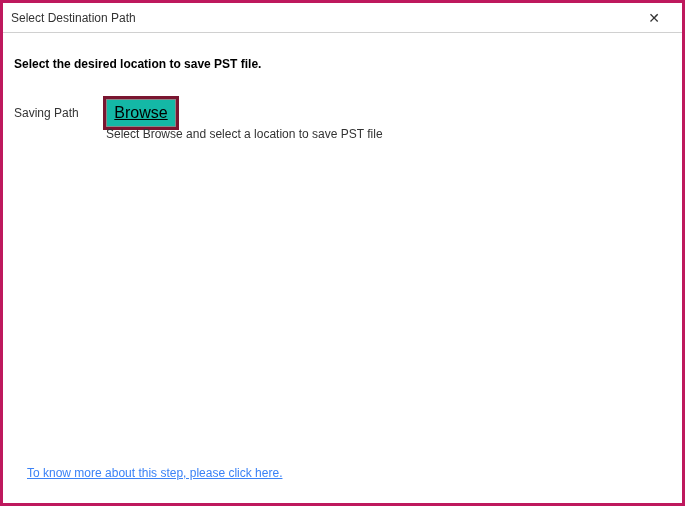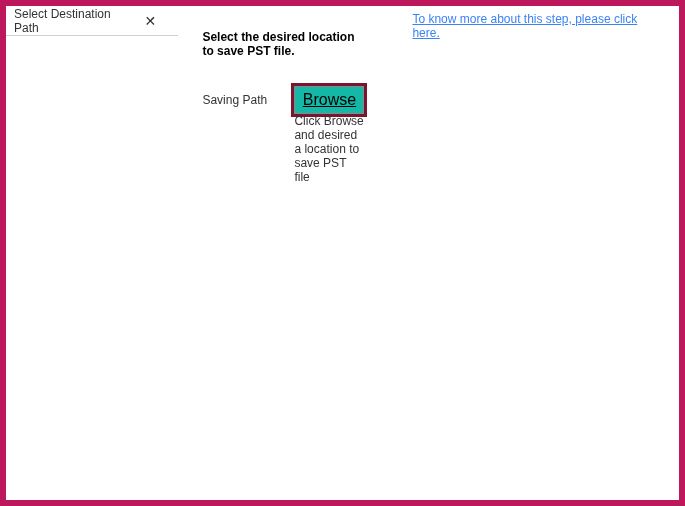--- a/index.html
+++ b/index.html
@@ -7,24 +7,24 @@
       font-family: "Segoe UI", Tahoma, sans-serif;
       font-size: 12px;
       background: #fff;
       width: 685px;
       height: 506px;
       overflow: hidden;
     }
     .dialog {
       width: 685px;
       height: 506px;
-      border: 6px solid #be185d;
+      border: 3px solid #be185d;
       background: #fff;
       display: flex;
-      flex-direction: row;
+      flex-direction: column;
     }
     .titlebar {
       height: 30px;
       border-bottom: 1px solid #d0d0d0;
       display: flex;
       align-items: center;
       padding: 0 8px;
       background: #fff;
     }
     .titlebar-title {
@@ -37,21 +37,21 @@
       height: 28px;
       display: flex;
       align-items: center;
       justify-content: center;
       font-size: 14px;
       color: #333;
       cursor: pointer;
     }
     .content {
       flex: 1;
-      padding: 24px 24px 0 24px;
+      padding: 24px 24px 0 11px;
       position: relative;
     }
     .instruction {
       font-weight: bold;
       font-size: 12px;
       color: #000;
       margin-bottom: 28px;
     }
     .path-row {
       display: flex;
@@ -129,20 +129,20 @@
   </div>
 
   <div class="content">
     <div class="instruction">Select the desired location to save PST file.</div>
 
     <div class="path-row">
       <span class="path-label">Saving Path</span>
       <button class="browse-btn highlight-red">Browse</button>
     </div>
 
-    <div class="hint">Click Browse and desired a location to save PST file</div>
+    <div class="hint">Select Browse and select a location to save PST file</div>
   </div>
 
   <div class="footer">
     <a class="help-link">To know more about this step, please click here.</a>
     <div class="footer-spacer"></div>
   </div>
 </div>
 
 </body></html>

